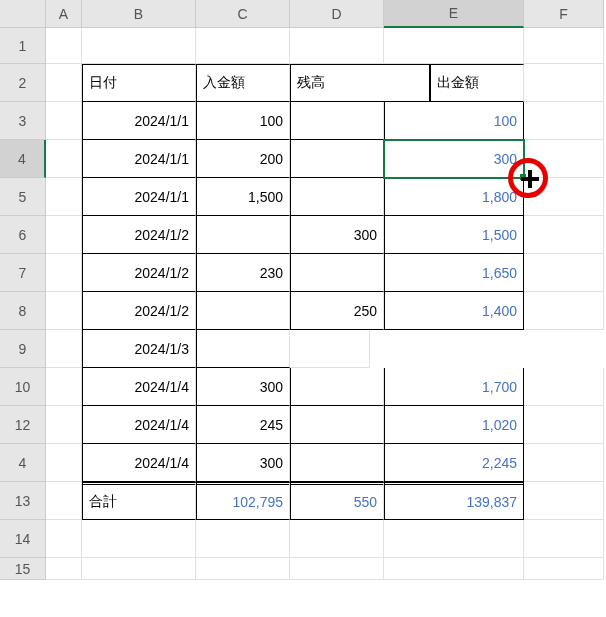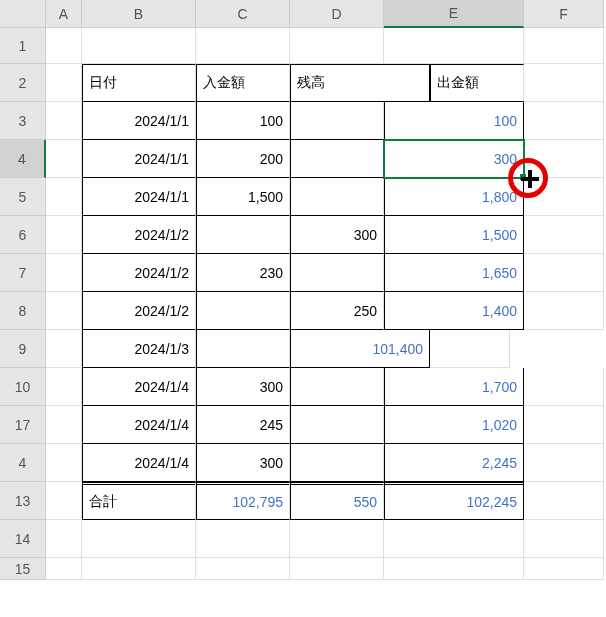--- a/index.html
+++ b/index.html
@@ -163,21 +163,21 @@
       <div class="row-header first">1</div>
       <div class="row-header">2</div>
       <div class="row-header">3</div>
       <div class="row-header active">4</div>
       <div class="row-header">5</div>
       <div class="row-header">6</div>
       <div class="row-header">7</div>
       <div class="row-header">8</div>
       <div class="row-header">9</div>
       <div class="row-header">10</div>
-      <div class="row-header">17</div>
+      <div class="row-header">12</div>
       <div class="row-header">4</div>
       <div class="row-header">13</div>
       <div class="row-header">14</div>
       <div class="row-header" style="height: 22px;">15</div>
     </div>
 
   <div class="grid">
 
     <div class="row first">
       <div class="cell cA"></div>
@@ -243,21 +243,20 @@
           <div class="cell cB text-right bleft bbottom">2024/1/2</div>
           <div class="cell cC text-right bleft bbottom"></div>
           <div class="cell cD text-right bleft bbottom">250</div>
           <div class="cell cE text-right bleft bright bbottom blue">1,400</div>
           <div class="cell cF"></div>
         </div>
         <div class="row">
           <div class="cell cA"></div>
           <div class="cell cB text-right bleft bbottom">2024/1/3</div>
           <div class="cell cD text-right bleft bbottom"></div>
-          <div class="cell cE text-right bleft bright bbottom blue">101,400</div>
           <div class="cell cF"></div>
         </div>
         <div class="row">
           <div class="cell cA"></div>
           <div class="cell cB text-right bleft bbottom">2024/1/4</div>
           <div class="cell cC text-right bleft bbottom">300</div>
           <div class="cell cD text-right bleft bbottom"></div>
           <div class="cell cE text-right bleft bright bbottom blue">1,700</div>
           <div class="cell cF"></div>
         </div>
@@ -277,21 +276,21 @@
           <div class="cell cE text-right bleft bright bbottom blue">2,245</div>
           <div class="cell cF"></div>
         </div>
       </div>
 
     <div class="row">
       <div class="cell cA"></div>
       <div class="cell cB text-left bleft bbottom bdbltop">合計</div>
       <div class="cell cC text-right bleft bbottom bdbltop blue">102,795</div>
       <div class="cell cD text-right bleft bbottom bdbltop blue">550</div>
-      <div class="cell cE text-right bleft bright bbottom bdbltop blue">102,245</div>
+      <div class="cell cE text-right bleft bright bbottom bdbltop blue">139,837</div>
       <div class="cell cF"></div>
     </div>
 
     <div class="row">
       <div class="cell cA"></div>
       <div class="cell cB"></div>
       <div class="cell cC"></div>
       <div class="cell cD"></div>
       <div class="cell cE"></div>
       <div class="cell cF"></div>

